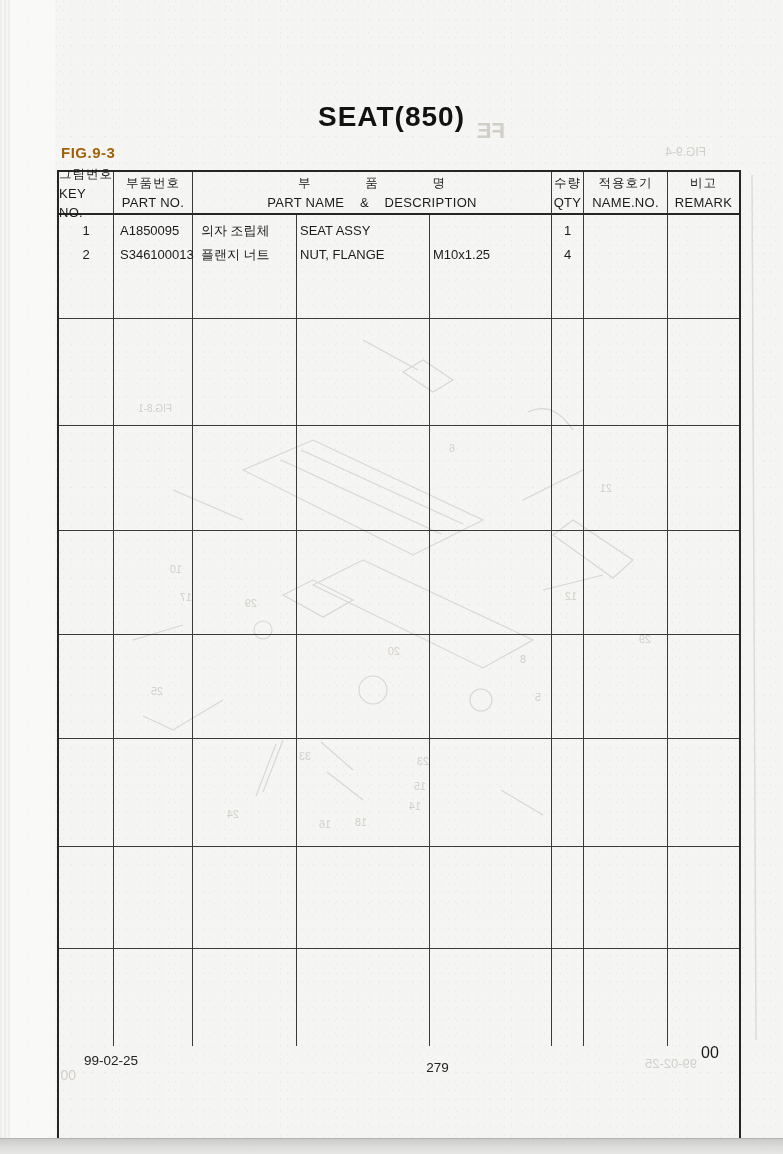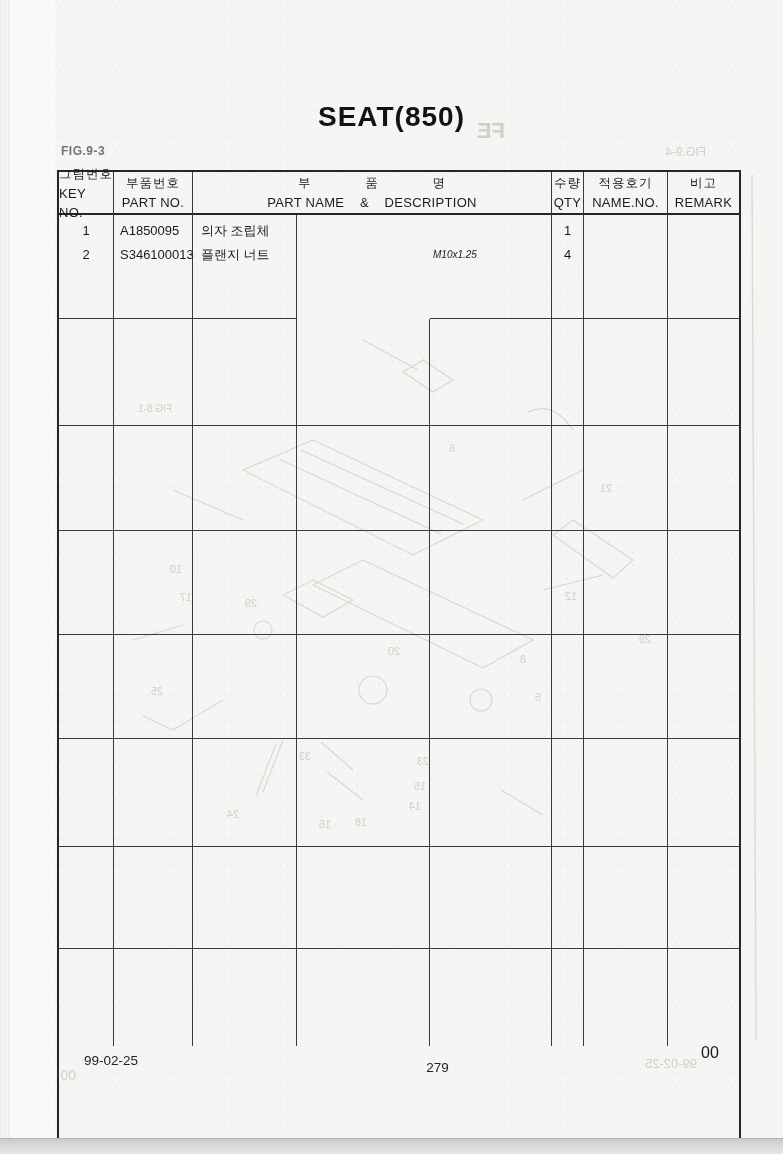--- a/index.html
+++ b/index.html
@@ -24,22 +24,22 @@
   .left-clean{position:absolute;left:10px;top:0;width:45px;height:100%;z-index:1;background:#fafaf9;opacity:.65;}
 
   .ghost-layer{position:absolute;inset:0;z-index:2;pointer-events:none;}
 
   .content{position:absolute;inset:0;z-index:3;}
 
   .title-ko{position:absolute;left:0;top:64px;width:783px;text-align:center;
     font-size:31px;letter-spacing:8px;color:#161616;}
   .title-en{position:absolute;left:0;top:101px;width:783px;text-align:center;
     font-size:28px;font-weight:bold;letter-spacing:1px;color:#121212;}
-  .fig-label{position:absolute;left:61px;top:144px;font-size:12px;font-weight:bold;
-    letter-spacing:.5px;color:#737373;}
+  .fig-label{position:absolute;left:61px;top:144px;font-size:15px;font-weight:bold;
+    letter-spacing:.5px;color:#a16207;}
 
   .parts-table{
     position:absolute;left:57px;top:170px;width:684px;height:987px;
     box-sizing:border-box;border:2px solid #262626;
     display:grid;
     grid-template-columns:55px 79px 104px 133px 122px 32px 84px 71px;
     grid-template-rows:43px 104px 107px 105px 104px 104px 108px 102px 97px;
     background:transparent;
   }
   .cell{box-sizing:border-box;min-width:0;min-height:0;}
@@ -49,21 +49,21 @@
   .hcell{display:flex;flex-direction:column;justify-content:center;align-items:center;
     padding-top:1px;line-height:19px;}
   .hko{font-size:12.5px;letter-spacing:1px;}
   .hen{font-size:13px;letter-spacing:.3px;}
   .ws-pre{white-space:pre;}
   .dcell{padding-top:4px;line-height:24px;font-size:13px;}
   .ta-c{text-align:center;}
   .pl5{padding-left:6px;}
   .pl7{padding-left:8px;}
   .pl3{padding-left:3px;}
-  .spec{font-size:10px;font-style:italic;}
+  .spec{font-size:13px;}
 
   .footer-date{position:absolute;left:84px;top:1053px;font-size:13.5px;color:#222;}
   .footer-page{position:absolute;left:0;top:1060px;width:783px;text-align:center;font-size:13.5px;color:#222;margin-left:46px;}
   .footer-rev{position:absolute;left:701px;top:1044px;font-size:16px;color:#1a1a1a;}
 
   .bottom-band{position:absolute;left:0;top:1138px;width:783px;height:16px;z-index:4;
     border-top:1px solid #b3b3b1;
     background:linear-gradient(to bottom,#cbcbc9 0,#dbdbd9 45%,#e7e7e5 100%);}
 </style>
 </head>
@@ -162,20 +162,24 @@
         <div>1</div>
         <div>2</div>
       </div>
       <div class="cell dcell pl5 br bb" style="grid-row:2;grid-column:2">
         <div>A1850095</div>
         <div>S346100013</div>
       </div>
       <div class="cell dcell pl7 br bb" style="grid-row:2;grid-column:3">
         <div>의자 조립체</div>
         <div>플랜지 너트</div>
+      </div>
+      <div class="cell dcell pl3 br bb" style="grid-row:2;grid-column:4">
+        <div>SEAT ASSY</div>
+        <div>NUT, FLANGE</div>
       </div>
       <div class="cell dcell pl3 br bb" style="grid-row:2;grid-column:5">
         <div class="spec">&nbsp;</div>
         <div class="spec">M10x1.25</div>
       </div>
       <div class="cell dcell ta-c br bb" style="grid-row:2;grid-column:6">
         <div>1</div>
         <div>4</div>
       </div>
       <div class="cell dcell br bb" style="grid-row:2;grid-column:7"></div>

